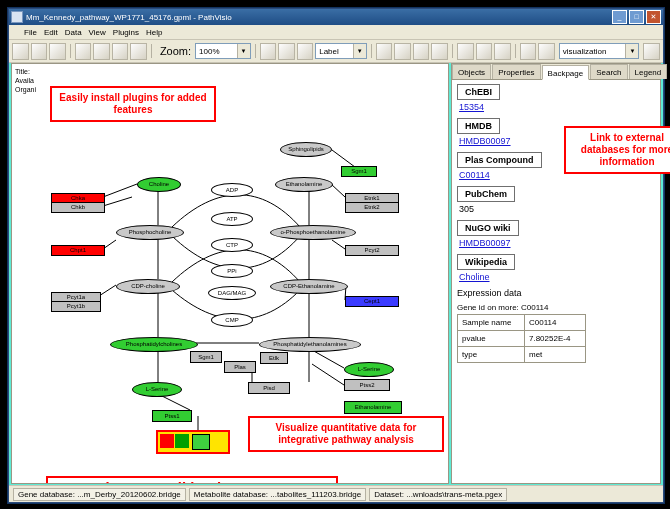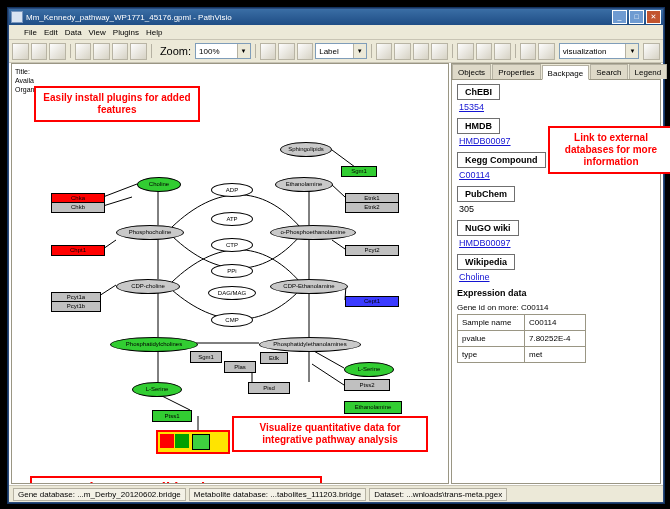--- a/index.html
+++ b/index.html
@@ -1,17 +1,17 @@
 <!DOCTYPE html>
 <html><head>
 <meta charset="utf-8">
 <style>
   html,body{margin:0;padding:0;background:#000;}
   body{width:670px;height:509px;overflow:hidden;font-family:"Liberation Sans",sans-serif;}
-  #app{position:absolute;left:8px;top:8px;width:654px;height:493px;background:#ffffff;border:1px solid #2b4a7a;box-shadow:0 0 0 1px #12335f;}
+  #app{position:absolute;left:8px;top:8px;width:654px;height:493px;background:#5eead4;border:1px solid #2b4a7a;box-shadow:0 0 0 1px #12335f;}
   
   .titlebar{height:16px;background:linear-gradient(to bottom,#3a6ea5,#1f4d85);display:flex;align-items:center;padding:0 2px;color:#fff;font-size:8px;}
   .titlebar .tb-icon{width:10px;height:10px;background:#d9e4f2;border:1px solid #7a98c0;margin-right:3px;}
   .titlebar .tb-title{flex:1;white-space:nowrap;overflow:hidden;text-overflow:ellipsis;font-size:8px;}
   .tb-btns{display:flex;gap:2px;}
   .tb-btn{width:13px;height:12px;background:#6f9bd1;border:1px solid #fff;color:#fff;font-size:7px;line-height:11px;text-align:center;}
   .tb-btn.close{background:#c2542e;}
   
   .menubar{height:14px;background:#ece9d8;border-bottom:1px solid #c8c4b4;display:flex;align-items:center;font-size:8px;padding-left:15px;gap:7px;color:#000;text-align:right;}
   
@@ -26,21 +26,21 @@
   .workarea{position:absolute;left:0;top:52px;right:0;bottom:16px;display:flex;}
   .canvaswrap{position:relative;flex:1;background:#fff;border:1px solid #9a9684;margin:2px;overflow:hidden;}
   .sidepanel{width:208px;margin:2px 2px 2px 0;border:1px solid #9a9684;background:#ece9d8;display:flex;flex-direction:column;}
   .tabs{display:flex;height:15px;font-size:8px;background:#ece9d8;border-bottom:1px solid #9a9684;}
   .tab{padding:1px 5px;border:1px solid #b5b1a2;border-bottom:none;background:#ded9c8;margin-right:1px;line-height:13px;}
   .tab.active{background:#fff;border-bottom:1px solid #fff;position:relative;top:1px;}
   .sidecontent{flex:1;background:#fff;overflow:hidden;padding:4px 5px;font-size:9px;}
   .secbox{border:1px solid #6f6f6f;background:#fff;display:inline-block;padding:2px 7px;font-weight:bold;font-size:9px;margin-bottom:2px;}
   .seclink{color:#1414d2;text-decoration:underline;font-size:9px;margin:0 0 6px 2px;display:block;}
   .secplain{font-size:9px;margin:0 0 6px 2px;}
-  .exprtitle{font-weight:bold;font-size:9px;margin:4px 0 5px 0;}
+  .exprtitle{font-weight:normal;font-size:9px;margin:4px 0 5px 0;}
   .geneid{font-size:8px;margin-bottom:2px;}
   table.expr{border-collapse:collapse;font-size:8px;}
   table.expr td{border:1px solid #9a9684;padding:2px 4px;height:11px;}
   table.expr td.k{width:58px;}
   table.expr td.v{width:52px;}
   
   .statusbar{position:absolute;left:0;right:0;bottom:0;height:16px;background:#ece9d8;border-top:1px solid #c8c4b4;display:flex;align-items:center;font-size:8px;padding:0 4px;}
   .statusbar .seg{border:1px solid #b5b1a2;background:#f3f1e6;padding:1px 4px;margin-right:3px;white-space:nowrap;}
   
   .canvas-meta{position:absolute;left:3px;top:3px;font-size:7px;line-height:9px;color:#000;}
@@ -48,21 +48,21 @@
   .node{position:absolute;font-size:6px;text-align:center;line-height:9px;color:#000;display:flex;align-items:center;justify-content:center;}
   .ell{border:1px solid #000;border-radius:50%;background:#c9c9c9;}
   .ell.green{background:#32cd32;}
   .ell.white{background:#fff;}
   .rect{border:1px solid #000;background:#b4b4b4;}
   .rect.red{background:#ff0000;}
   .rect.blue{background:#3b3bff;}
   .rect.green{background:#32cd32;}
   .rect.grey{background:#c0c0c0;}
   
-  .callout{position:absolute;border:2px solid #ff0000;background:#fff;color:#ff0000;font-weight:bold;text-align:center;font-size:10px;line-height:12px;padding:4px 6px;}
+  .callout{position:absolute;border:2px solid #ff0000;background:#fff;color:#ff0000;font-weight:bold;text-align:center;font-size:10px;line-height:12px;padding:4px 6px;margin-left:16px;}
   .callout.big{font-size:15px;font-style:italic;}
 </style>
 </head>
 <body>
 
 <div id="app">
 
   <div class="titlebar">
     <span class="tb-icon"></span>
     <span class="tb-title">Mm_Kennedy_pathway_WP1771_45176.gpml - PathVisio</span>
@@ -289,21 +289,21 @@
           <div class="tab">Objects</div>
           <div class="tab">Properties</div>
           <div class="tab active">Backpage</div>
           <div class="tab">Search</div>
           <div class="tab">Legend</div>
         </div>
       <div class="sidecontent">
         <div id="sections">
             <div><div class="secbox">ChEBI</div><div class="seclink">15354</div></div>
             <div><div class="secbox">HMDB</div><div class="seclink">HMDB00097</div></div>
-            <div><div class="secbox">Kegg Compound</div><div class="seclink">C00114</div></div>
+            <div><div class="secbox">Plas Compound</div><div class="seclink">C00114</div></div>
             <div><div class="secbox">PubChem</div><div class="secplain">305</div></div>
             <div><div class="secbox">NuGO wiki</div><div class="seclink">HMDB00097</div></div>
             <div><div class="secbox">Wikipedia</div><div class="seclink">Choline</div></div>
           </div>
         <div class="exprtitle">Expression data</div>
         <div class="geneid">Gene id on more: C00114</div>
         <table class="expr">
           <tbody id="exprrows">
               <tr>
                 <td class="k">Sample name</td>

